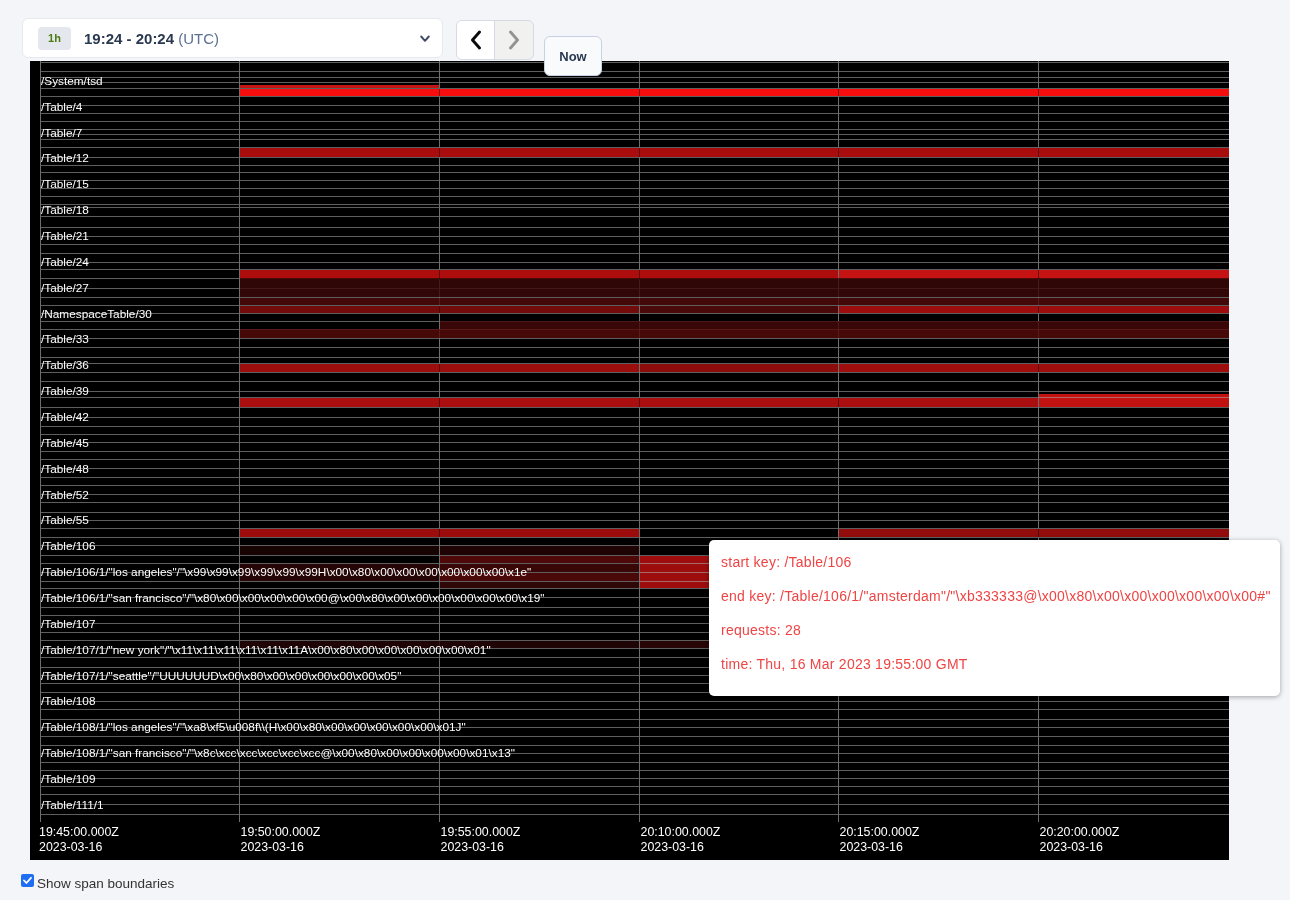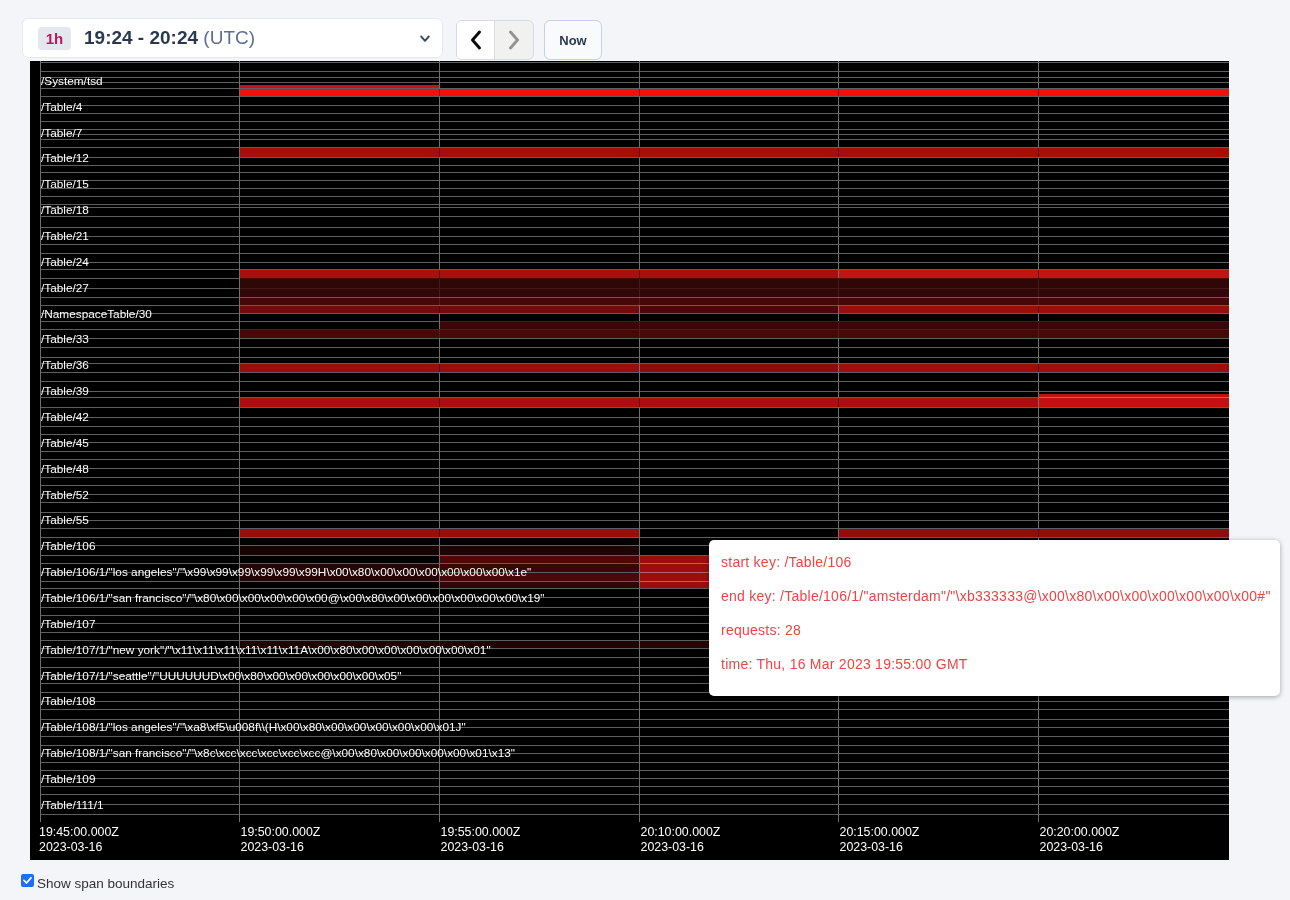--- a/index.html
+++ b/index.html
@@ -6,33 +6,33 @@
   html,body { width:1290px; height:900px; background:#f4f5f9;
               font-family:"Liberation Sans", sans-serif; overflow:hidden; }
   .wrap { position:relative; width:1290px; height:900px; }
   .canvas { position:absolute; left:30px; top:61px; }
 
   .dd { position:absolute; left:22px; top:18px; width:421px; height:40px;
         background:#fff; border:1px solid #e7e9ee; border-radius:6px;
         display:flex; align-items:center; }
   .badge { margin-left:15px; width:33px; height:23px; background:#e4e7ee;
            border-radius:4px; display:flex; align-items:center; justify-content:center;
-           font-size:15px; font-weight:bold; color:#be185d; }
-  .ddtext { margin-left:13px; font-size:19px; font-weight:bold; color:#2a3950; }
+           font-size:11px; font-weight:bold; color:#4d7c0f; }
+  .ddtext { margin-left:13px; font-size:15px; font-weight:bold; color:#2a3950; }
   .ddtext .utc { font-weight:normal; color:#5c7093; }
   .chev { position:absolute; right:11px; top:15px; }
 
   .grp { position:absolute; left:456px; top:20px; width:78px; height:40px;
          border:1px solid #d5dae4; border-radius:6px; background:#f1f1ef;
          overflow:hidden; display:flex; }
   .grp .b1 { width:39px; height:100%; background:#fff; border-right:1px solid #d5dae4;
              display:flex; align-items:center; justify-content:center; }
   .grp .b2 { width:39px; height:100%; display:flex; align-items:center; justify-content:center; }
 
-  .now { position:absolute; left:544px; top:20px; width:58px; height:40px;
+  .now { position:absolute; left:544px; top:36px; width:58px; height:40px;
          background:#f9fafc; border:1px solid #c6d1e5; border-radius:6px;
          font-size:13px; font-weight:bold; color:#2a3950;
          display:flex; align-items:center; justify-content:center; }
 
   .tip { position:absolute; left:709px; top:540px; width:571px; height:156px;
          background:#fff; border-radius:5px; box-shadow:0 1px 5px rgba(0,0,0,0.35);
          font-size:14px; color:#ef4444; padding:4.5px 0 0 12px; line-height:34px;
          white-space:pre; letter-spacing:0.25px; }
 
   .cb { position:absolute; left:21px; top:869px; display:flex; align-items:center; }

